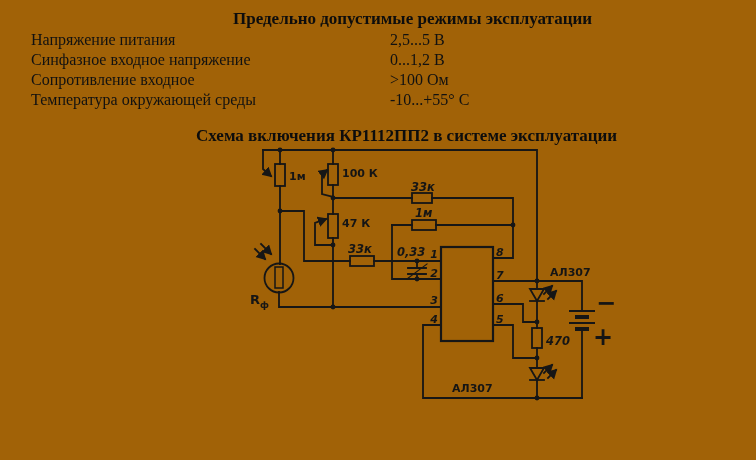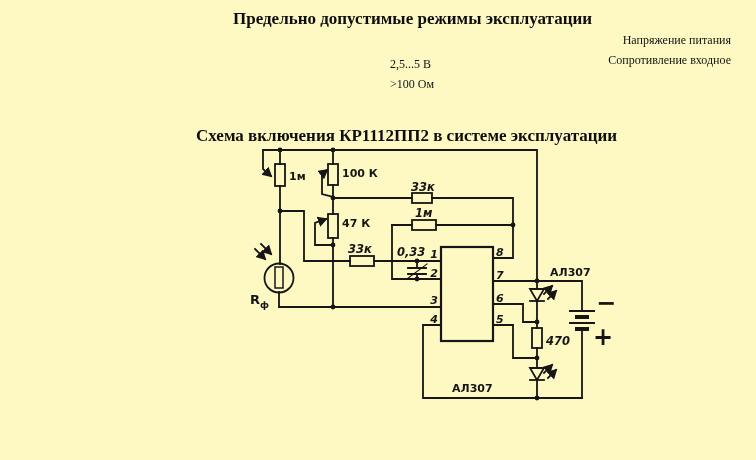--- a/index.html
+++ b/index.html
@@ -1,26 +1,26 @@
 <!DOCTYPE html>
 <html><head>
 <meta charset="utf-8">
 <style>
   html,body{margin:0;padding:0;background:#fff;}
   .page{
-    position:relative;width:756px;height:460px;background:#fef9c3;
+    position:relative;width:756px;height:460px;background:#a16207;
     font-family:"Liberation Serif", serif;color:#111;overflow:hidden;
   }
   .abs{position:absolute;}
   .doc-title{
     font-weight:bold;font-size:17px;white-space:nowrap;color:#0d0d0d;
   }
   .specs{position:absolute;left:31px;top:30px;width:700px;}
-  .spec-row{position:relative;height:20px;line-height:20px;font-size:12px;white-space:nowrap;text-align:right;}
-  .spec-val{position:absolute;left:359px;top:0;margin-top:24px;}
+  .spec-row{position:relative;height:20px;line-height:20px;font-size:16px;white-space:nowrap;}
+  .spec-val{position:absolute;left:359px;top:0;}
   svg text{font-family:"DejaVu Sans", sans-serif;fill:#151515;}
   .lbl{font-size:11px;font-weight:bold;}
   .lbl-hand{font-size:11.5px;font-weight:bold;font-style:italic;}
   .pin{font-size:11px;font-weight:bold;font-style:italic;}
   .pol{font-size:24px;font-weight:bold;}
   .sub{font-size:9px;font-weight:bold;}
   .rph{font-size:13px;font-weight:bold;}
 </style>
 </head>
 <body>
@@ -28,22 +28,30 @@
 <div class="page">
 
   <div class="abs doc-title" style="left:233px;top:9px;">Предельно допустимые режимы эксплуатации</div>
 
   <div class="specs">
     <div class="spec-row">
       <span>Напряжение питания</span>
       <span class="spec-val">2,5...5 В</span>
     </div>
     <div class="spec-row">
+      <span>Синфазное входное напряжение</span>
+      <span class="spec-val">0...1,2 В</span>
+    </div>
+    <div class="spec-row">
       <span>Сопротивление входное</span>
       <span class="spec-val">&gt;100 Ом</span>
+    </div>
+    <div class="spec-row">
+      <span>Температура окружающей среды</span>
+      <span class="spec-val">-10...+55° С</span>
     </div>
   </div>
 
   <div class="abs doc-title" style="left:196px;top:126px;">Схема включения КР1112ПП2 в системе эксплуатации</div>
 
   <svg class="abs" style="left:0;top:0;" width="756" height="460" viewBox="0 0 756 460">
     <defs>
       <marker id="arr" markerWidth="7" markerHeight="7" refX="4.5" refY="3" orient="auto">
         <path d="M0,0 L5.5,3 L0,6 Z" fill="#161616"></path>
       </marker>

